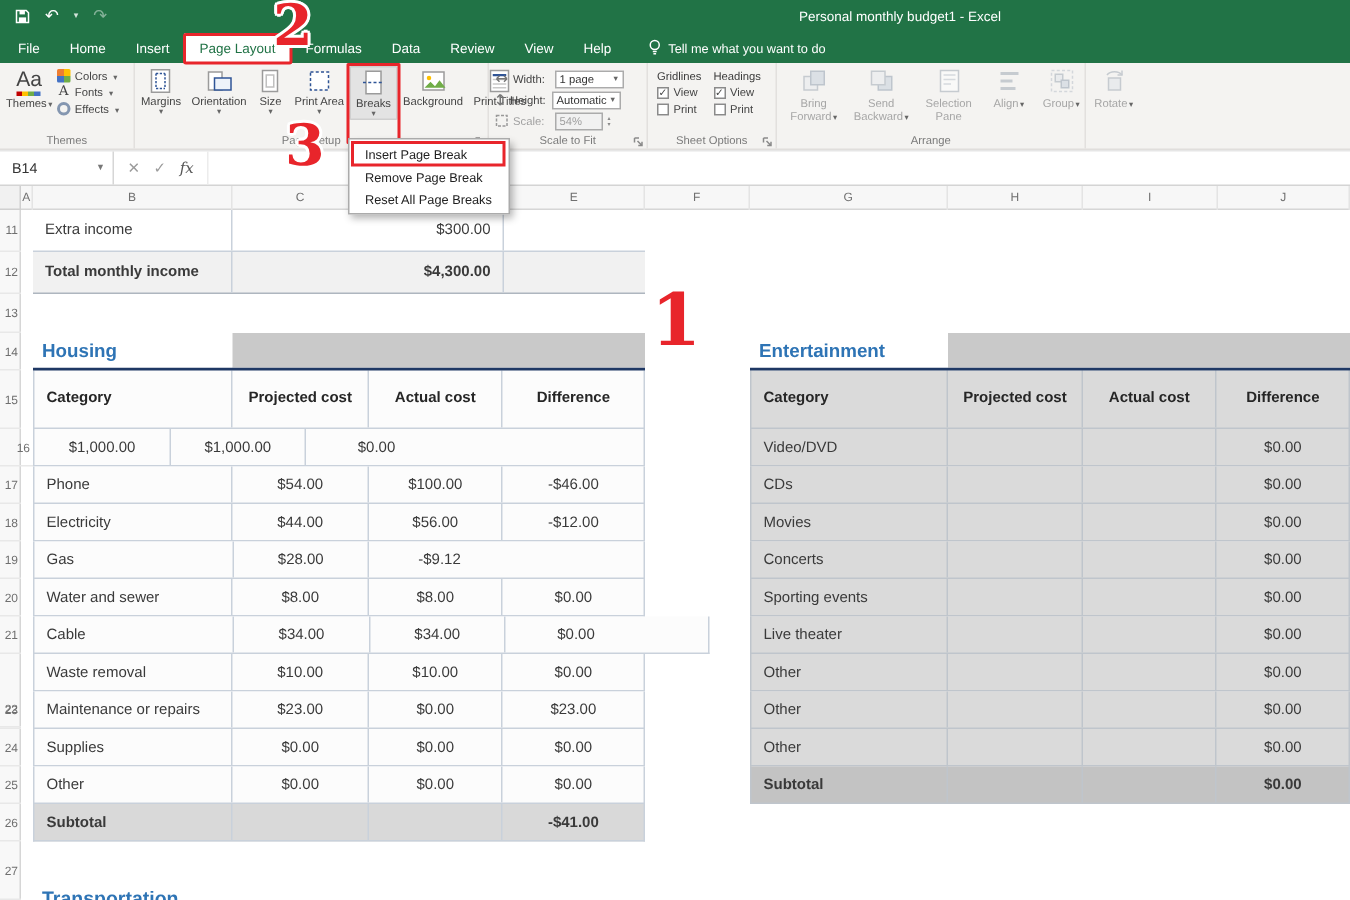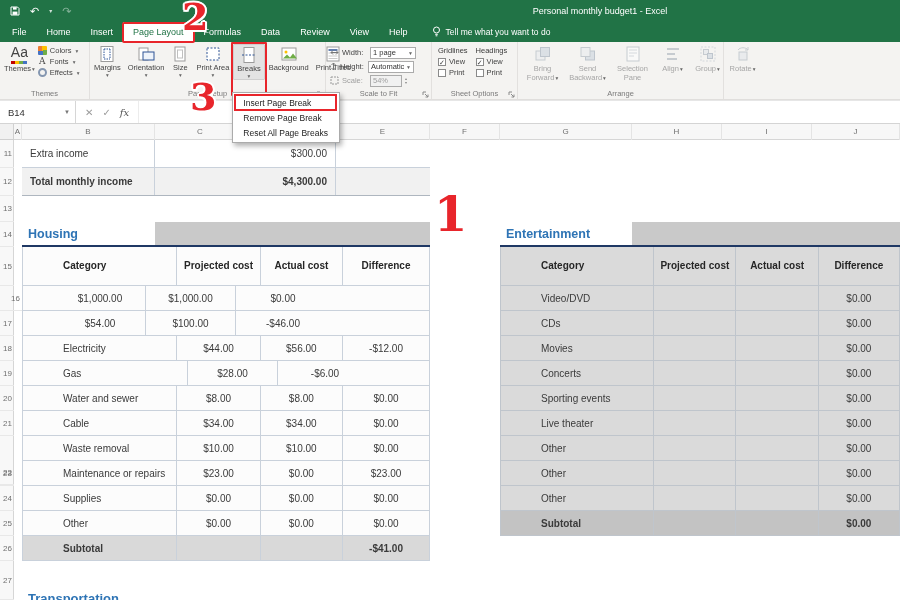--- a/index.html
+++ b/index.html
@@ -99,21 +99,21 @@
   .inc-value{width:181px;display:flex;align-items:center;justify-content:flex-end;padding-right:8px;
              border-right:1px solid #c9d1db;box-sizing:border-box;}
   .inc-rest{flex:1;}
   .inc-total{background:#F1F1F1;font-weight:bold;border-bottom:1px solid #aeb6bf;}
   .sec-title{position:absolute;top:222px;height:25px;display:flex;border-bottom:2px solid #1F3864;box-sizing:border-box;z-index:2;}
   #sec-housing{left:22px;width:408px;} #sec-ent{left:500px;width:400px;}
   .sec-name{font-weight:bold;font-size:12.5px;color:#2E74B5;display:flex;align-items:center;padding-left:6px;background:#fff;box-sizing:border-box;}
   #sec-housing .sec-name{width:133px;} #sec-ent .sec-name{width:132px;}
   .sec-band{flex:1;background:#C9C9C9;}
   .trow{position:absolute;display:flex;box-sizing:border-box;background:#FCFCFC;font-size:10px;color:#3a3a3a;
-        border-left:1px solid #c9d1db;border-right:1px solid #c9d1db;border-bottom:1px solid #c9d1db;padding-left:32px;}
+        border-left:1px solid #c9d1db;border-right:1px solid #c9d1db;border-bottom:1px solid #c9d1db;}
   .cell{box-sizing:border-box;border-right:1px solid #c9d1db;display:flex;align-items:center;overflow:hidden;}
   .trow .cell:last-child{border-right:none;}
   .c0{padding-left:8px;}
   .c1,.c2,.c3{justify-content:center;text-align:center;}
   .thead{font-weight:bold;color:#262626;}
   .thead .cell{line-height:1.25;}
   .tsub{background:#D9D9D9;}
   .tsub .c0,.tsub .c3{font-weight:bold;}
   .entertainment{background:#DADADA;border-color:#bfc5cc;}
   .entertainment .cell{border-color:#bfc5cc;}
@@ -480,42 +480,43 @@
         <div class="cell c1" style="width: 91px;">Projected cost</div>
         <div class="cell c2" style="width: 90px;">Actual cost</div>
         <div class="cell c3" style="width: 94px;">Difference</div>
       </div>
       <div class="trow housing" style="left: 22px; top: 286px; width: 408px; height: 25px;">
         <div class="cell c1" style="width: 91px;">$1,000.00</div>
         <div class="cell c2" style="width: 90px;">$1,000.00</div>
         <div class="cell c3" style="width: 94px;">$0.00</div>
       </div>
       <div class="trow housing" style="left: 22px; top: 311px; width: 408px; height: 25px;">
+        <div class="cell c0" style="width: 133px;">Phone</div>
         <div class="cell c1" style="width: 91px;">$54.00</div>
         <div class="cell c2" style="width: 90px;">$100.00</div>
         <div class="cell c3" style="width: 94px;">-$46.00</div>
       </div>
       <div class="trow housing" style="left: 22px; top: 336px; width: 408px; height: 25px;">
         <div class="cell c0" style="width: 133px;">Electricity</div>
         <div class="cell c1" style="width: 91px;">$44.00</div>
         <div class="cell c2" style="width: 90px;">$56.00</div>
         <div class="cell c3" style="width: 94px;">-$12.00</div>
       </div>
       <div class="trow housing" style="left: 22px; top: 361px; width: 408px; height: 25px;">
         <div class="cell c0" style="width: 133px;">Gas</div>
         <div class="cell c2" style="width: 90px;">$28.00</div>
-        <div class="cell c3" style="width: 94px;">-$6.00</div>
+        <div class="cell c3" style="width: 94px;">-$9.12</div>
       </div>
       <div class="trow housing" style="left: 22px; top: 386px; width: 408px; height: 25px;">
         <div class="cell c0" style="width: 133px;">Water and sewer</div>
         <div class="cell c1" style="width: 91px;">$8.00</div>
         <div class="cell c2" style="width: 90px;">$8.00</div>
         <div class="cell c3" style="width: 94px;">$0.00</div>
       </div>
-      <div class="trow housing" style="left: 22px; top: 411px; width: 408px; height: 25px;">
+      <div class="trow housing" style="left: 22px; top: 411px; width: 451px; height: 25px;">
         <div class="cell c0" style="width: 133px;">Cable</div>
         <div class="cell c1" style="width: 91px;">$34.00</div>
         <div class="cell c2" style="width: 90px;">$34.00</div>
         <div class="cell c3" style="width: 94px;">$0.00</div>
       </div>
       <div class="trow housing" style="left: 22px; top: 436px; width: 408px; height: 25px;">
         <div class="cell c0" style="width: 133px;">Waste removal</div>
         <div class="cell c1" style="width: 91px;">$10.00</div>
         <div class="cell c2" style="width: 90px;">$10.00</div>
         <div class="cell c3" style="width: 94px;">$0.00</div>

